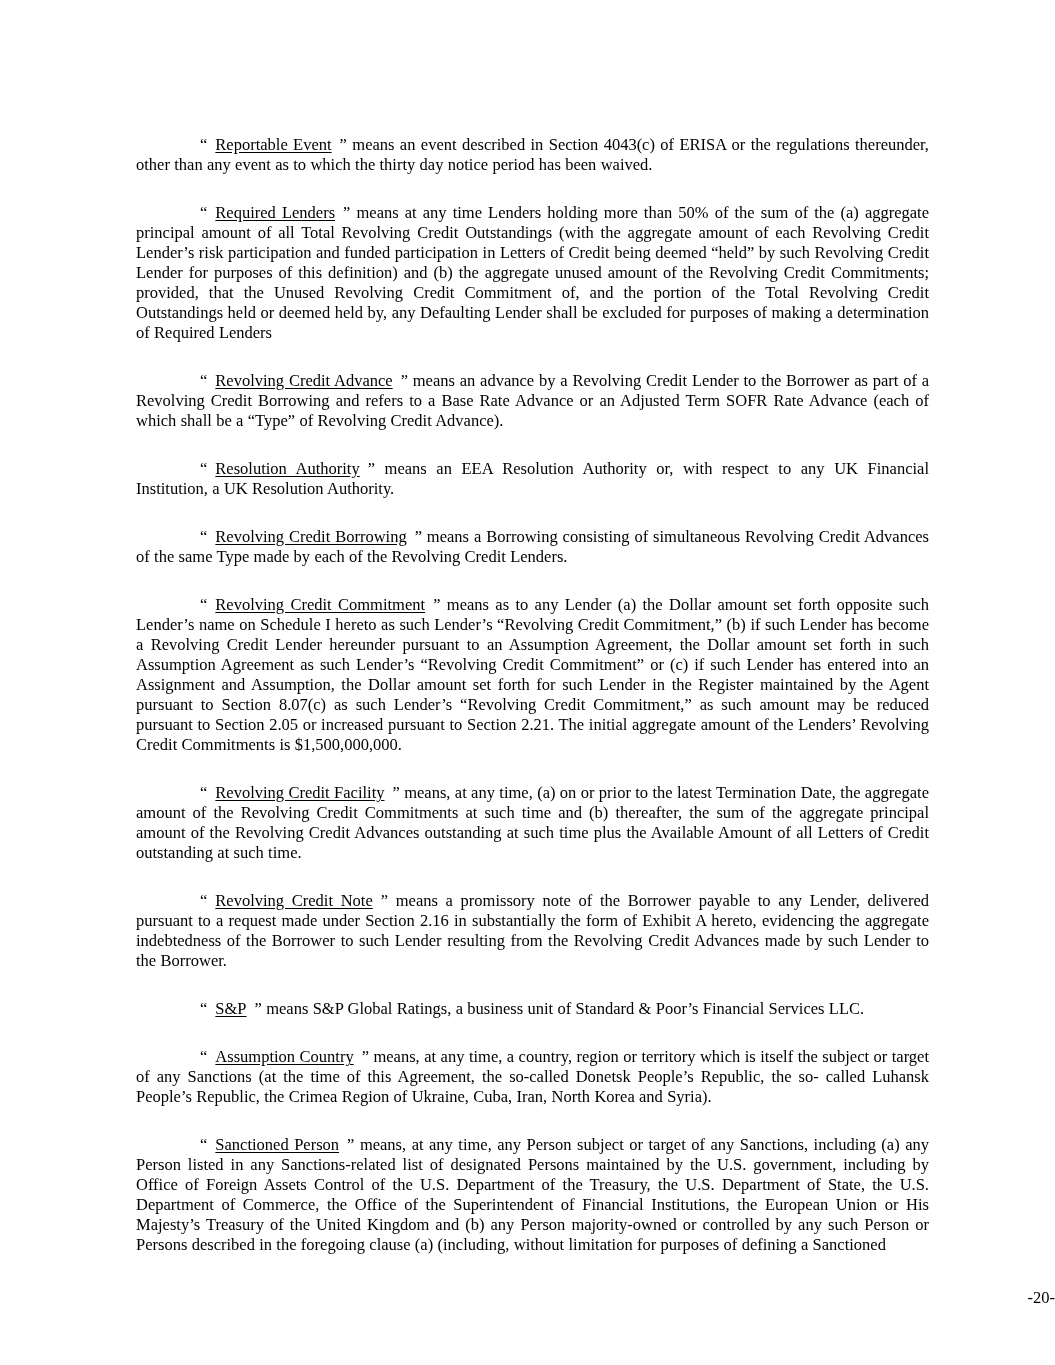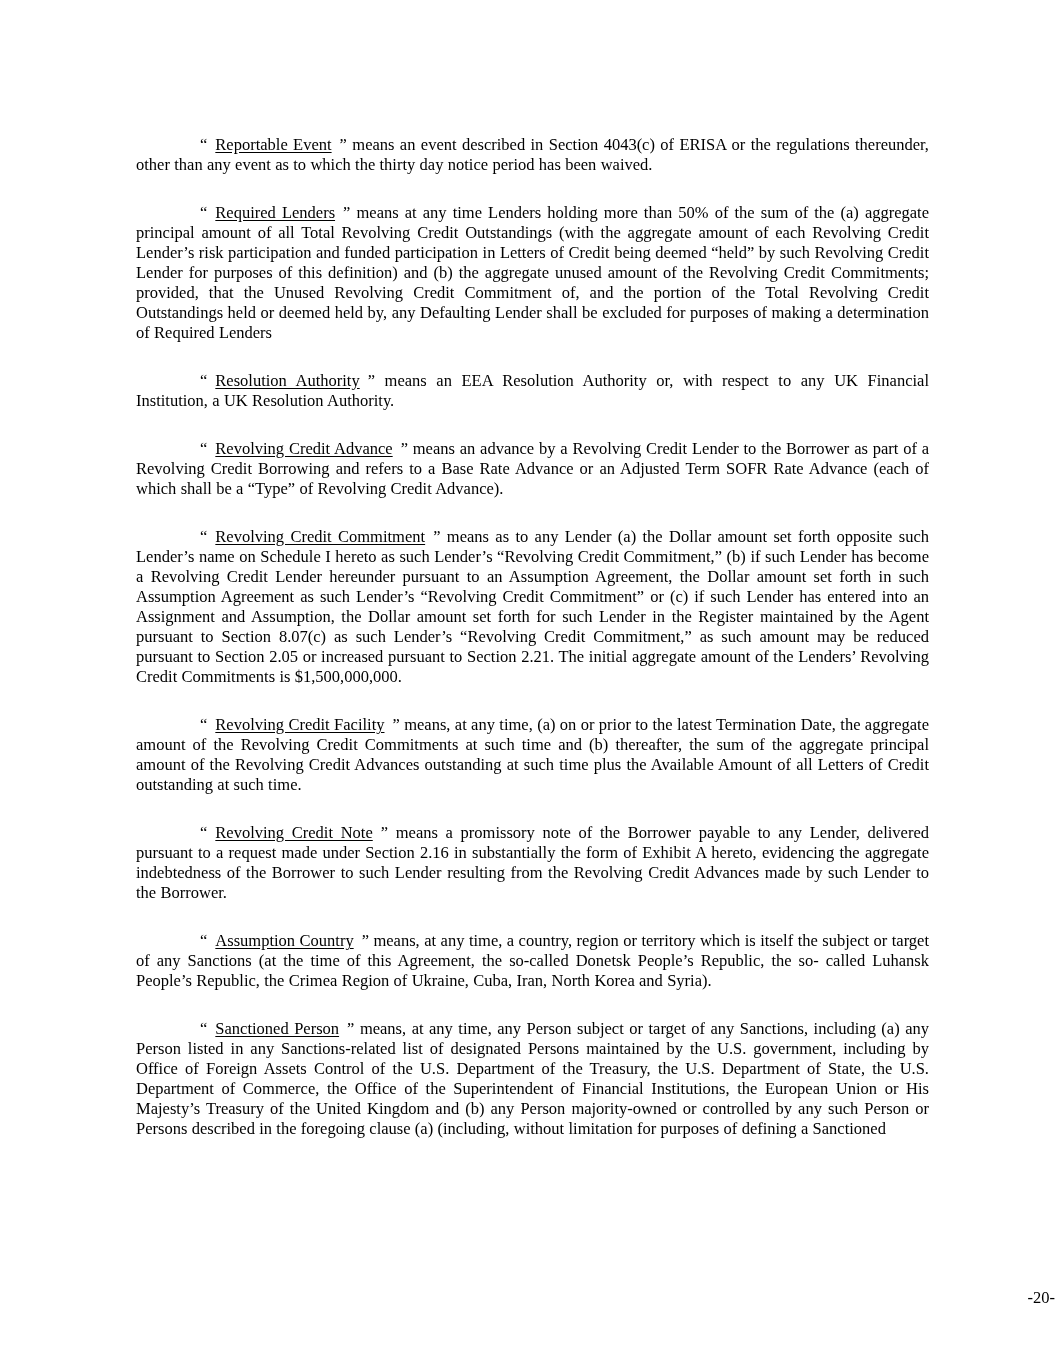--- a/index.html
+++ b/index.html
@@ -45,22 +45,24 @@
     line-height: 20px;
   }
 </style>
 </head>
 <body>
 
 <div class="page">
   <div class="doc-body">
       <p class="para"><span>“</span><span class="term">Reportable Event</span><span>” means an event described in Section 4043(c) of ERISA or the regulations thereunder, other than any event as to which the thirty day notice period has been waived.</span></p>
       <p class="para"><span>“</span><span class="term">Required Lenders</span><span>” means at any time Lenders holding more than 50% of the sum of the (a) aggregate principal amount of all Total Revolving Credit Outstandings (with the aggregate amount of each Revolving Credit Lender’s risk participation and funded participation in Letters of Credit being deemed “held” by such Revolving Credit Lender for purposes of this definition) and (b) the aggregate unused amount of the Revolving Credit Commitments; provided, that the Unused Revolving Credit Commitment of, and the portion of the Total Revolving Credit Outstandings held or deemed held by, any Defaulting Lender shall be excluded for purposes of making a determination of Required Lenders</span></p>
+      <p class="para"><span>“</span><span class="term">Revolving Credit Advance</span><span>” means an advance by a Revolving Credit Lender to the Borrower as part of a Revolving Credit Borrowing and refers to a Base Rate Advance or an Adjusted Term SOFR Rate Advance (each of which shall be a “Type” of Revolving Credit Advance).</span></p>
       <p class="para"><span>“</span><span class="term">Resolution Authority</span><span>” means an EEA Resolution Authority or, with respect to any UK Financial Institution, a UK Resolution Authority.</span></p>
-      <p class="para"><span>“</span><span class="term">Revolving Credit Advance</span><span>” means an advance by a Revolving Credit Lender to the Borrower as part of a Revolving Credit Borrowing and refers to a Base Rate Advance or an Adjusted Term SOFR Rate Advance (each of which shall be a “Type” of Revolving Credit Advance).</span></p>
+      <p class="para"><span>“</span><span class="term">Revolving Credit Borrowing</span><span>” means a Borrowing consisting of simultaneous Revolving Credit Advances of the same Type made by each of the Revolving Credit Lenders.</span></p>
       <p class="para"><span>“</span><span class="term">Revolving Credit Commitment</span><span>” means as to any Lender (a) the Dollar amount set forth opposite such Lender’s name on Schedule I hereto as such Lender’s “Revolving Credit Commitment,” (b) if such Lender has become a Revolving Credit Lender hereunder pursuant to an Assumption Agreement, the Dollar amount set forth in such Assumption Agreement as such Lender’s “Revolving Credit Commitment” or (c) if such Lender has entered into an Assignment and Assumption, the Dollar amount set forth for such Lender in the Register maintained by the Agent pursuant to Section 8.07(c) as such Lender’s “Revolving Credit Commitment,” as such amount may be reduced pursuant to Section 2.05 or increased pursuant to Section 2.21.  The initial aggregate amount of the Lenders’ Revolving Credit Commitments is $1,500,000,000.</span></p>
       <p class="para"><span>“</span><span class="term">Revolving Credit Facility</span><span>” means, at any time, (a) on or prior to the latest Termination Date, the aggregate amount of the Revolving Credit Commitments at such time and (b) thereafter, the sum of the aggregate principal amount of the Revolving Credit Advances outstanding at such time plus the Available Amount of all Letters of Credit outstanding at such time.</span></p>
       <p class="para"><span>“</span><span class="term">Revolving Credit Note</span><span>” means a promissory note of the Borrower payable to any Lender, delivered pursuant to a request made under Section 2.16 in substantially the form of Exhibit A hereto, evidencing the aggregate indebtedness of the Borrower to such Lender resulting from the Revolving Credit Advances made by such Lender to the Borrower.</span></p>
+      <p class="para"><span>“</span><span class="term">S&amp;P</span><span>” means S&amp;P Global Ratings, a business unit of Standard &amp; Poor’s Financial Services LLC.</span></p>
       <p class="para"><span>“</span><span class="term">Assumption Country</span><span>” means, at any time, a country, region or territory which is itself the subject or target of any Sanctions (at the time of this Agreement, the so-called Donetsk People’s Republic, the so- called Luhansk People’s Republic, the Crimea Region of Ukraine, Cuba, Iran, North Korea and Syria).</span></p>
       <p class="para"><span>“</span><span class="term">Sanctioned Person</span><span>” means, at any time, any Person subject or target of any Sanctions, including (a) any Person listed in any Sanctions-related list of designated Persons maintained by the U.S. government, including by Office of Foreign Assets Control of the U.S. Department of the Treasury, the U.S. Department of State, the U.S. Department of Commerce, the Office of the Superintendent of Financial Institutions, the European Union or His Majesty’s Treasury of the United Kingdom and (b) any Person majority-owned or controlled by any such Person or Persons described in the foregoing clause (a) (including, without limitation for purposes of defining a Sanctioned</span></p>
     </div>
   <div class="page-number">-20-</div>
 </div>
 
 </body></html>

